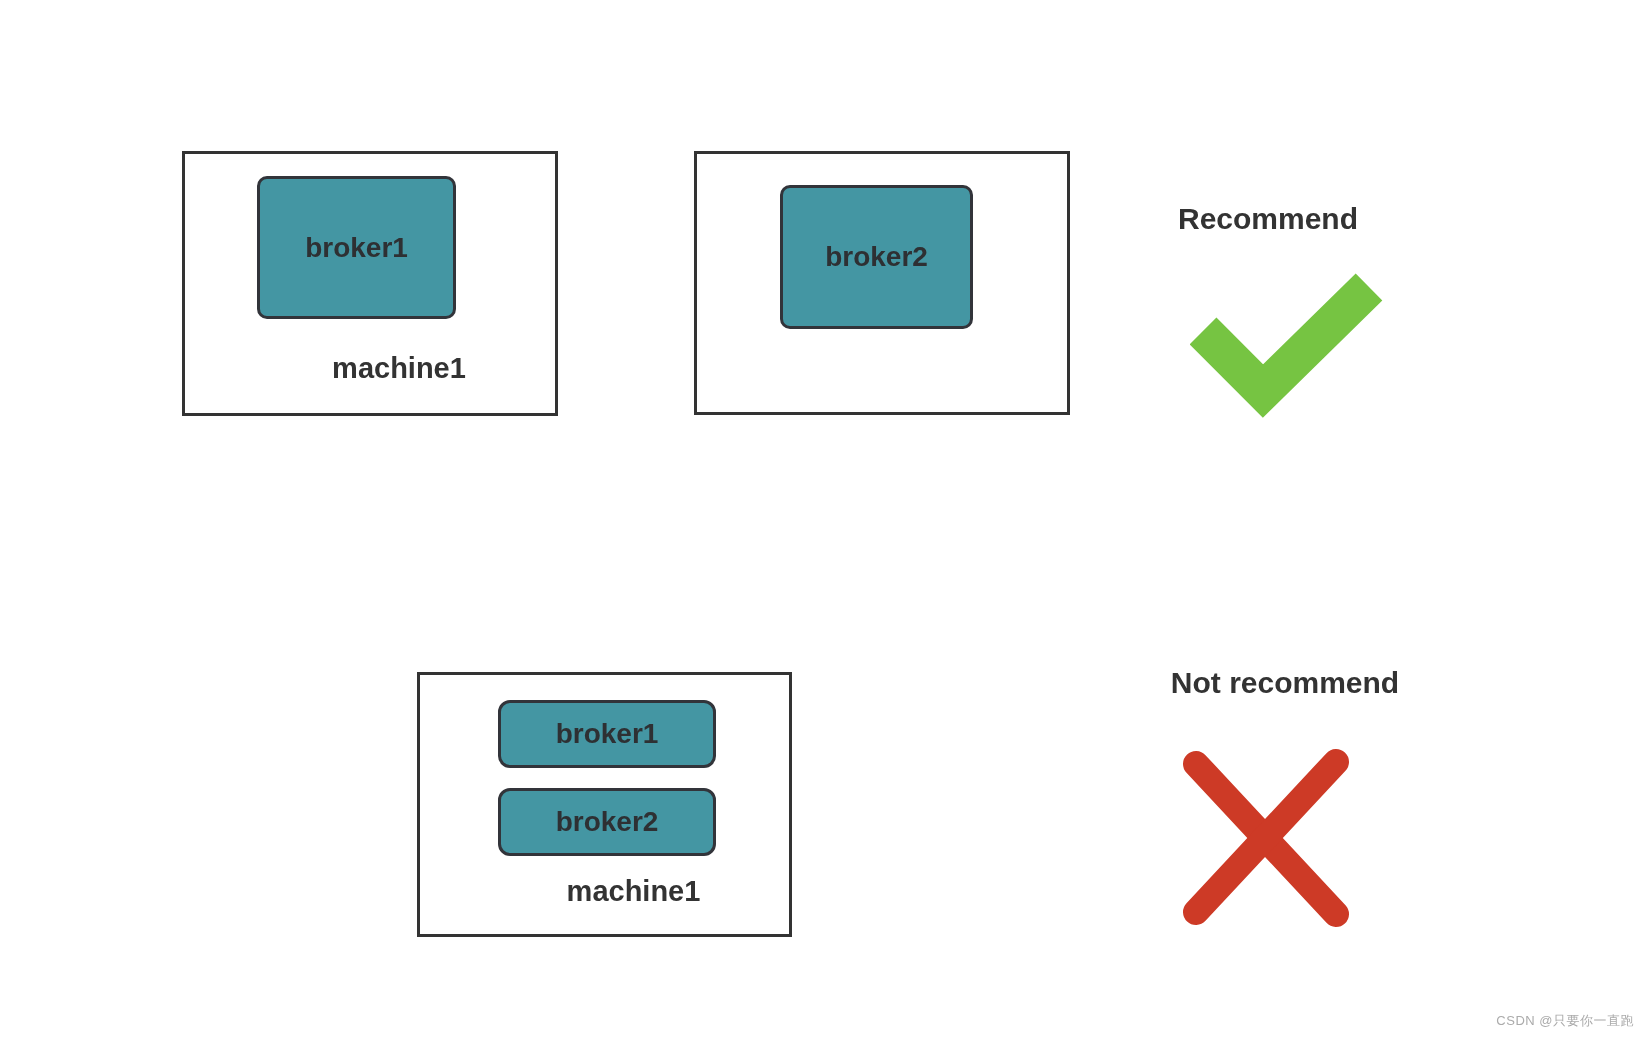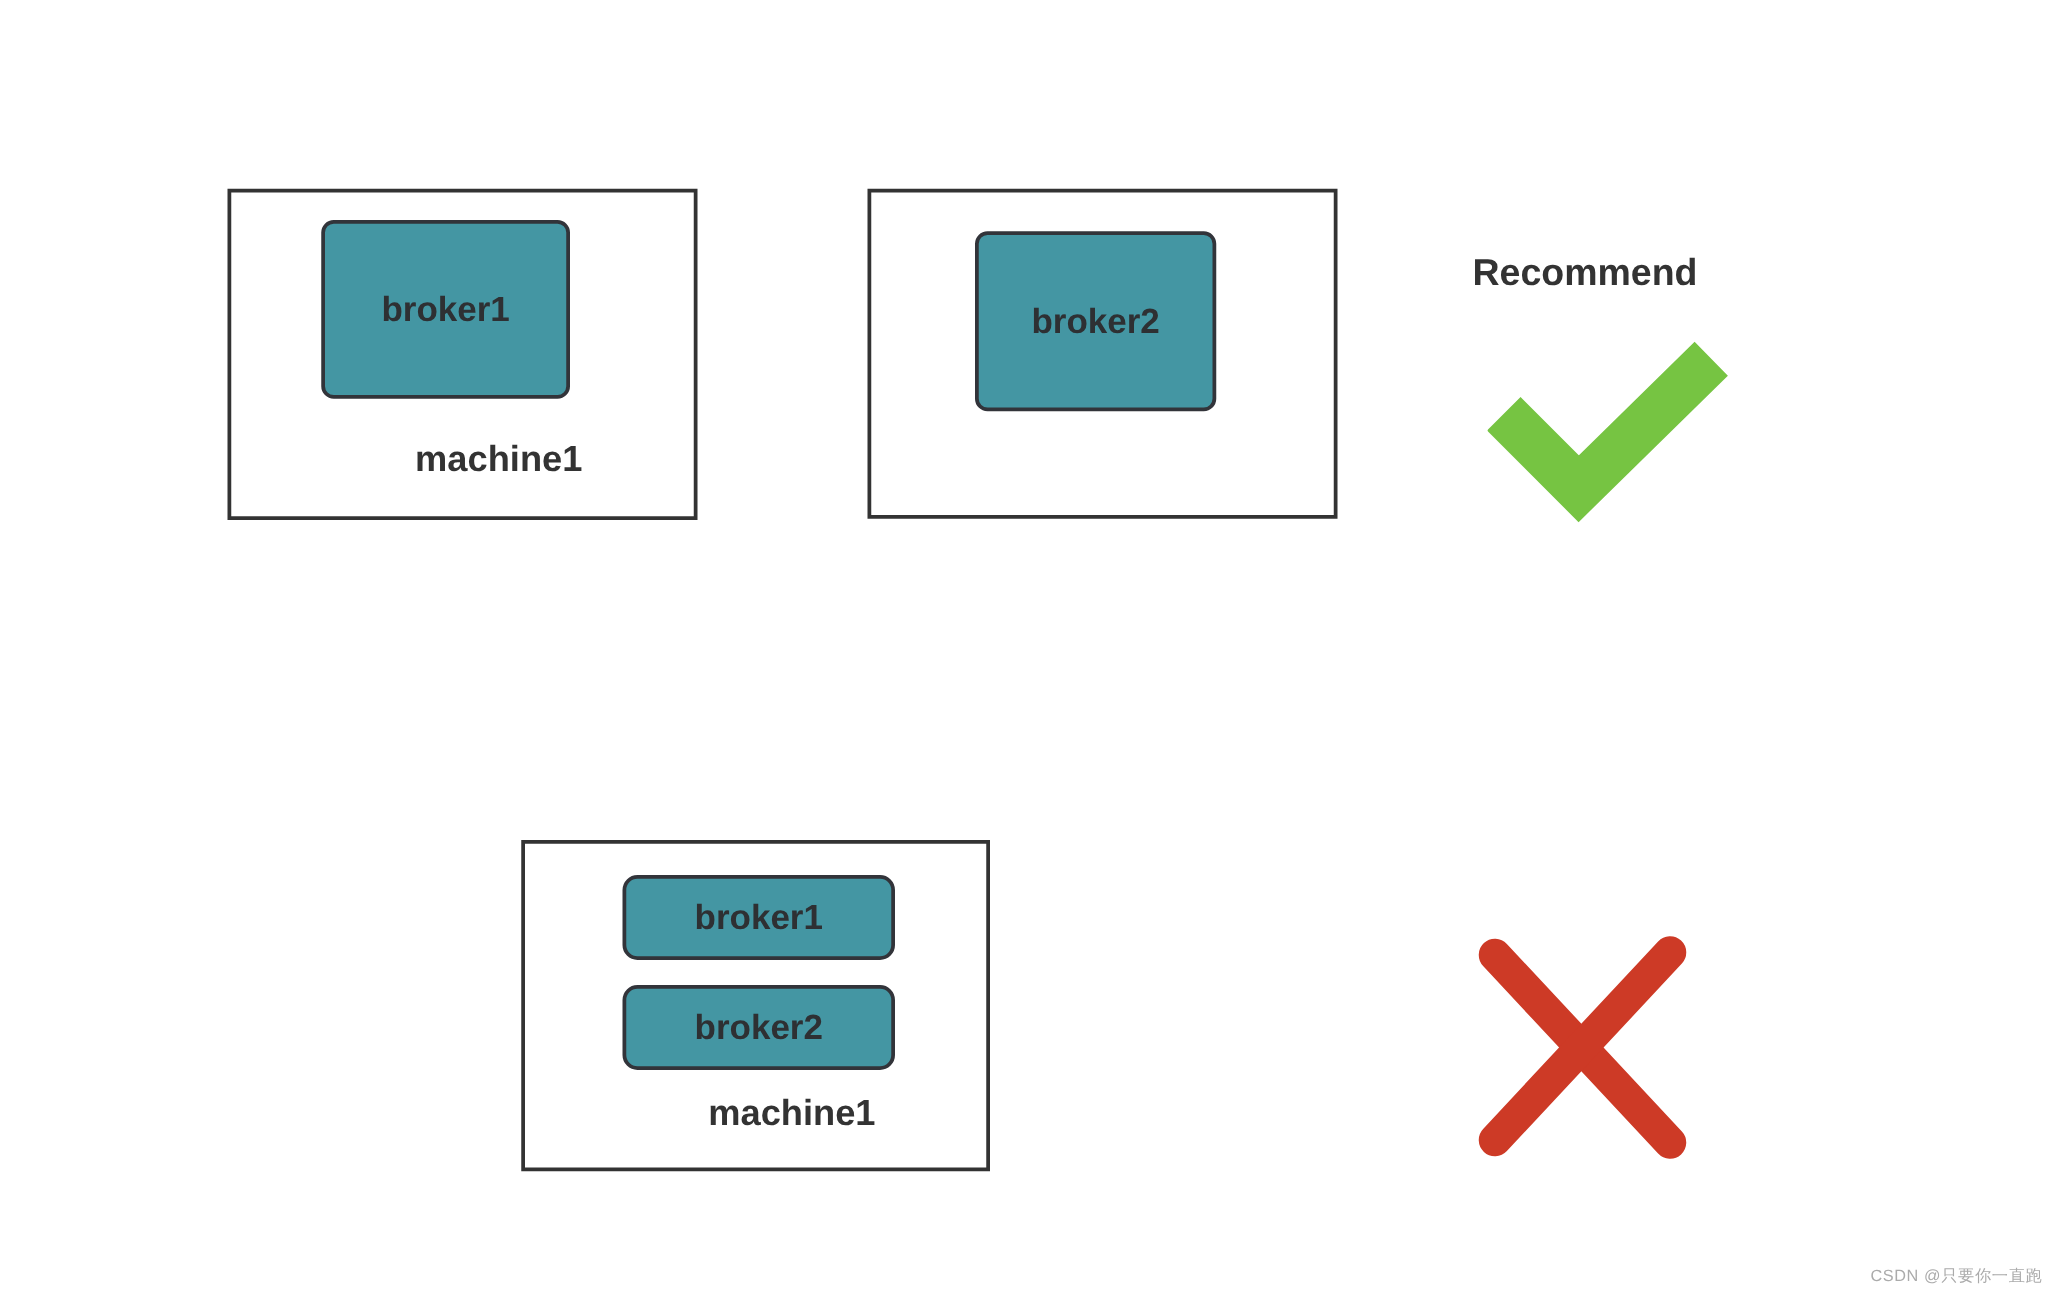--- a/index.html
+++ b/index.html
@@ -90,20 +90,21 @@
   <div class="machine-box" style="left:417px; top:672px; width:375px; height:265px;">
     <div class="broker-box" style="left:78px; top:25px; width:218px; height:68px; border-radius:12px;">
       <span>broker1</span>
     </div>
     <div class="broker-box" style="left:78px; top:113px; width:218px; height:68px; border-radius:12px;">
       <span>broker2</span>
     </div>
     <div class="machine-label" style="top:200px;">machine1</div>
   </div>
 
+  <div class="verdict-label" style="left:1135px; top:666px; width:300px;">Not recommend</div>
   <svg class="verdict-icon" style="left:1180px; top:748px;" width="172" height="180" viewBox="0 0 172 180" aria-hidden="true">
     <line x1="16" y1="16" x2="156" y2="166" stroke-width="26" stroke-linecap="round" stroke="#cd3a26"></line>
     <line x1="156" y1="14" x2="16" y2="164" stroke-width="26" stroke-linecap="round" stroke="#cd3a26"></line>
   </svg>
 
   <div class="watermark">CSDN @只要你一直跑</div>
 
 </div>
 
 </body></html>

